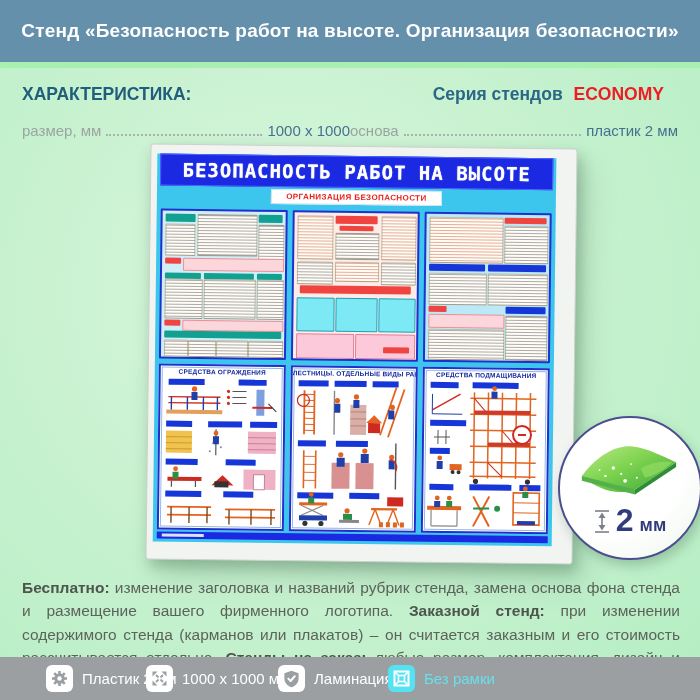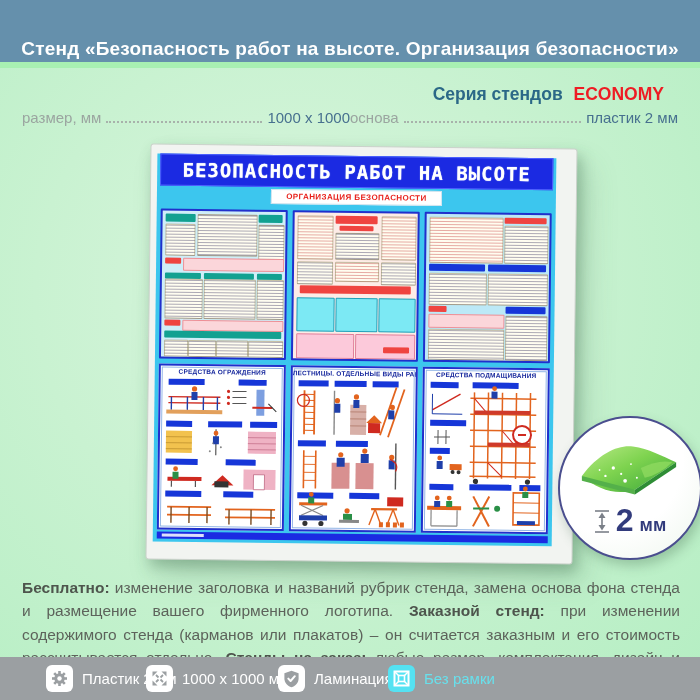--- a/index.html
+++ b/index.html
@@ -2,33 +2,33 @@
 <html><head>
 <meta charset="utf-8">
 <style>
   html,body{margin:0;padding:0;}
   body{width:700px;height:700px;font-family:"Liberation Sans",sans-serif;overflow:hidden;}
   .page{position:relative;width:700px;height:700px;
     background:radial-gradient(ellipse at 42% 42%, #d9f5de 0%, #c9f2d1 45%, #b4eec2 100%);}
 
   
   .hdr{position:absolute;top:0;left:0;right:0;height:62px;background:#6590ac;
-    display:flex;flex-direction:column;justify-content:flex-end;text-align:center;color:#fff;}
+    display:flex;flex-direction:column;justify-content:center;text-align:center;color:#fff;}
   .hdr div{font-size:19px;font-weight:bold;line-height:1.35;letter-spacing:.2px;}
   .green-strip{position:absolute;top:62px;left:0;right:0;height:6px;background:#a8f0b2;}
 
   
   .chars-heading{position:absolute;top:84px;left:22px;font-size:17.5px;font-weight:bold;color:#215e7c;}
   .series{position:absolute;top:84px;right:36px;font-size:17.5px;font-weight:bold;}
   .series .lab{color:#2b6887;} .series .val{color:#ee1c24;margin-left:6px;}
   .specs{position:absolute;top:109px;left:22px;right:22px;display:flex;font-size:15px;align-items:center;}
   .spec{flex:1;display:flex;align-items:flex-end;}
   .spec .lab{color:#9ba5a0;white-space:nowrap;}
   .spec .dots{flex:1;border-bottom:2px dotted #a8b2ab;margin:0 5px 3px;}
-  .spec .val{color:#47708f;white-space:nowrap;}
+  .spec .val{color:#47708f;white-space:nowrap;margin-top:13px;}
 
   
   .stand{position:absolute;left:148px;top:146px;width:413px;height:402px;
     background:#f2f4f1;border:1px solid #cbd2cb;border-radius:3px;padding:6px;
     transform:rotate(.7deg);z-index:1;
     box-shadow:4px 7px 14px rgba(60,105,75,.35), 12px 18px 30px rgba(60,105,75,.18);}
   .stand-inner{position:relative;width:399px;height:388px;background:#3cc6ee;}
   .stand-title{margin:3px 3px 0;height:30px;background:#1b2ae2;border:1px solid #4f62ff;
     display:flex;align-items:center;justify-content:center;color:#fff;font-weight:bold;
     font-family:"DejaVu Sans Mono","Liberation Mono",monospace;font-size:19px;letter-spacing:1px;
@@ -86,20 +86,21 @@
 </head>
 <body>
 
 <div class="page">
 
   <div class="hdr">
     <div>Стенд «Безопасность работ на высоте. Организация безопасности»</div>
   </div>
   <div class="green-strip"></div>
 
+  <div class="chars-heading">ХАРАКТЕРИСТИКА:</div>
   <div class="series">
     <span class="lab">Серия стендов</span>
     <span class="val">ECONOMY</span>
   </div>
   <div class="specs">
     <div class="spec">
       <span class="lab">размер, мм</span>
       <span class="dots"></span>
       <span class="val">1000 х 1000</span>
     </div>

